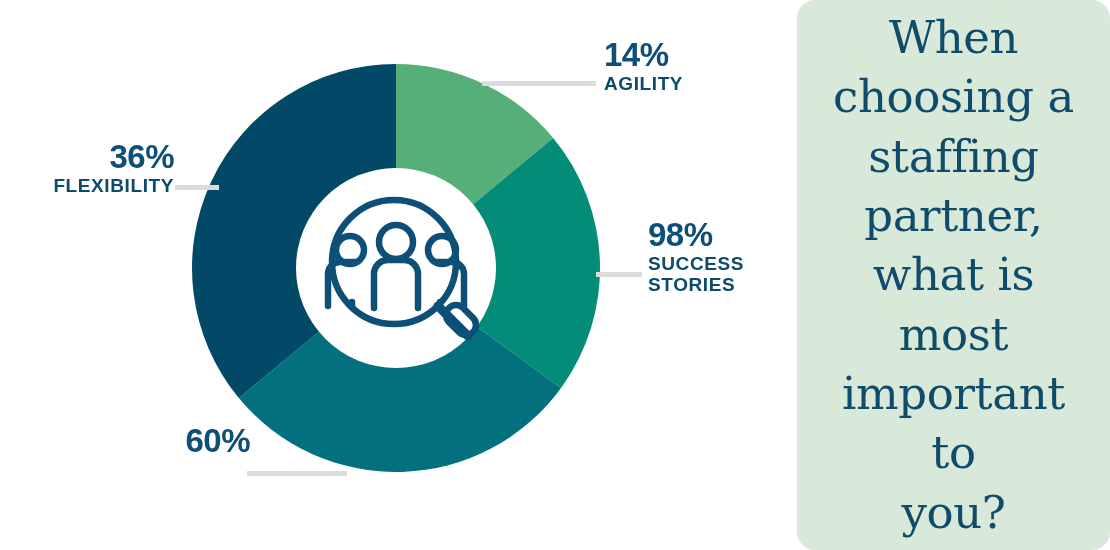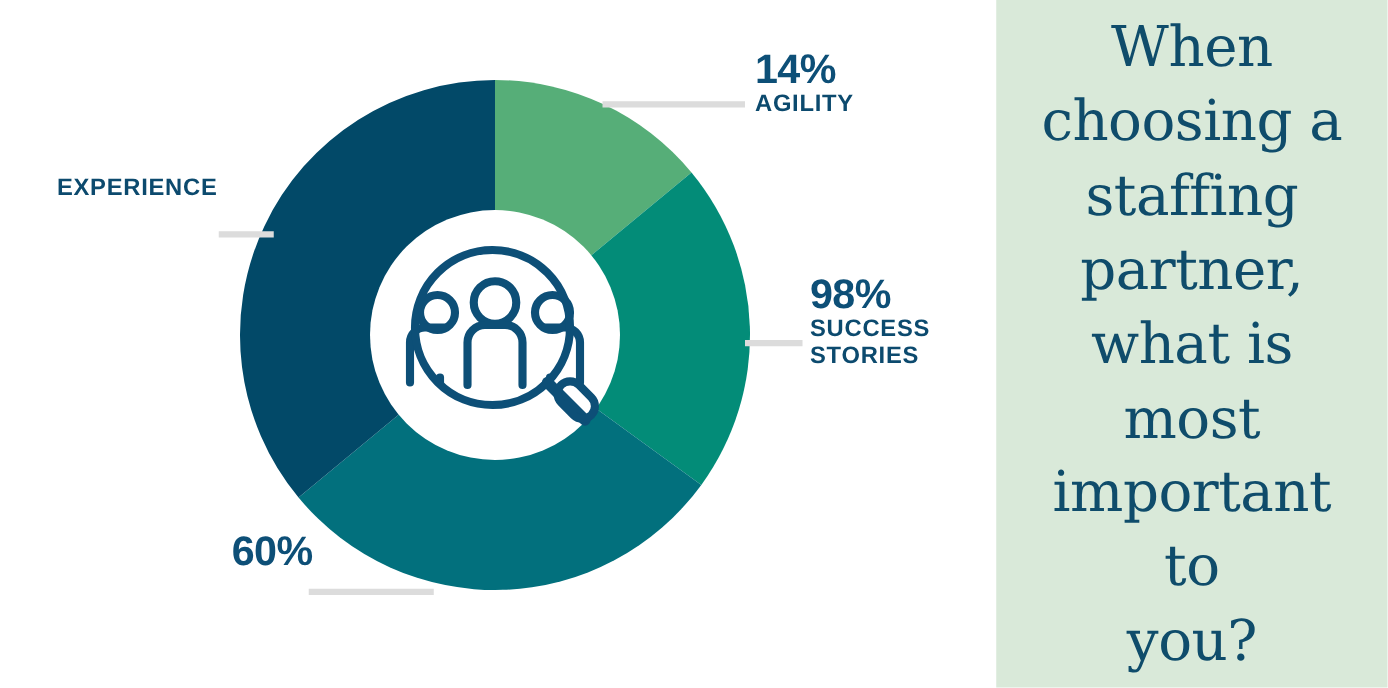--- a/index.html
+++ b/index.html
@@ -26,20 +26,21 @@
     left: 797px;
     top: 0;
     width: 313px;
     height: 550px;
     background: #d9e9d9;
     display: flex;
     align-items: center;
     justify-content: center;
     box-sizing: border-box;
     padding: 6px 18px;
+    border-radius: 18px;
   }
   #question-text {
     font-family: "DejaVu Serif", "Liberation Serif", serif;
     color: #0f4c6b;
     font-size: 45px;
     line-height: 1.32;
     text-align: center;
     font-weight: 400;
     letter-spacing: -0.4px;
     white-space: pre-line;
@@ -143,21 +144,22 @@
       <div class="label-name">AGILITY</div>
     </div>
 
     <div class="label-group label-right" id="label-success-stories">
       <div class="label-pct">98%</div>
       <div class="label-name">SUCCESS
 STORIES</div>
     </div>
 
     <div class="label-group label-left" id="label-flexibility">
-      <div class="label-name">EXPERIENCE</div>
+      <div class="label-pct">36%</div>
+      <div class="label-name">FLEXIBILITY</div>
     </div>
 
     <div class="label-group label-left" id="label-industry">
       <div class="label-pct">60%</div>
     </div>
   </div>
 
   <div id="question-panel">
     <div id="question-text">When
 choosing a

